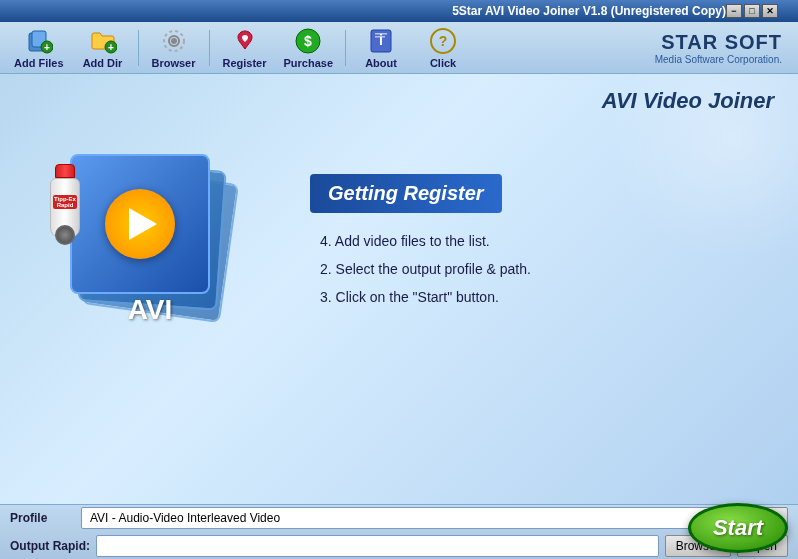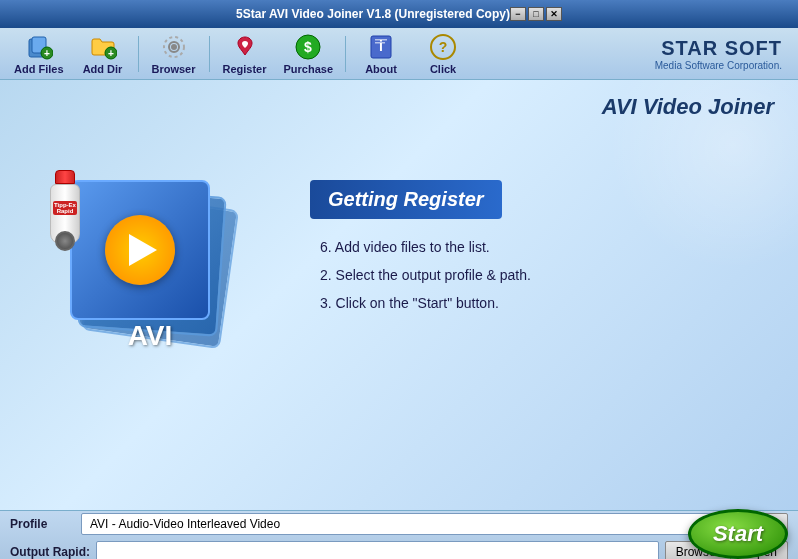--- a/index.html
+++ b/index.html
@@ -1,24 +1,24 @@
 <!DOCTYPE html>
 <html><head>
   <meta charset="utf-8">
   <style>
     * { margin: 0; padding: 0; box-sizing: border-box; }
     body { width: 798px; height: 559px; overflow: hidden; font-family: Arial, sans-serif; font-size: 13px; background: #d0e8f0; }
 
     
     .title-bar {
       background: linear-gradient(to bottom, #4a7cbf, #1a4a8a);
-      height: 28px;
-      display: flex;
-      align-items: center;
-      justify-content: center;
+      height: 22px;
+      display: flex;
+      align-items: center;
+      justify-content: flex-end;
       padding: 0 20px;
       color: white;
       font-size: 12px;
       font-weight: bold;
     }
     .title-bar-controls { display: flex; gap: 2px; }
     .title-bar-btn {
       width: 16px; height: 14px;
       background: linear-gradient(to bottom, #e0e0e0, #b0b0b0);
       border: 1px solid #555;
@@ -439,36 +439,36 @@
       <div class="tippex-cap"></div>
       <div class="tippex-body">
         <div class="tippex-label">
           <div>Tipp-Ex</div>
           <div>Rapid</div>
         </div>
         <div class="tippex-wheel"></div>
       </div>
     </div>
 
-    <div class="avi-stack" style="position:absolute; top:20px; left:20px;margin-top:20px;">
+    <div class="avi-stack" style="position:absolute; top:20px; left:20px;">
       <div class="avi-card"></div>
       <div class="avi-card" style="top:12px;left:12px;transform:rotate(4deg);opacity:0.85;position:absolute;width:140px;height:140px;background:linear-gradient(135deg,#4a8acc,#2060aa);border-radius:8px;border:2px solid #5a9add;"></div>
       <div class="avi-card-front">
         <div class="play-circle">
           <div class="play-triangle"></div>
         </div>
       </div>
       <div class="avi-label">AVI</div>
     </div>
   </div>
 
   <div class="getting-started">
     <div class="gs-title">Getting Register</div>
     <ul class="gs-steps">
-      <li class="gs-step">6. Add video files to the list.</li>
+      <li class="gs-step">4. Add video files to the list.</li>
       <li class="gs-step">2. Select the output profile &amp; path.</li>
       <li class="gs-step">3. Click on the "Start" button.</li>
     </ul>
   </div>
 </div>
 
 <div class="bottom-bar">
   <div class="bottom-row">
 
     <div class="field-row">

